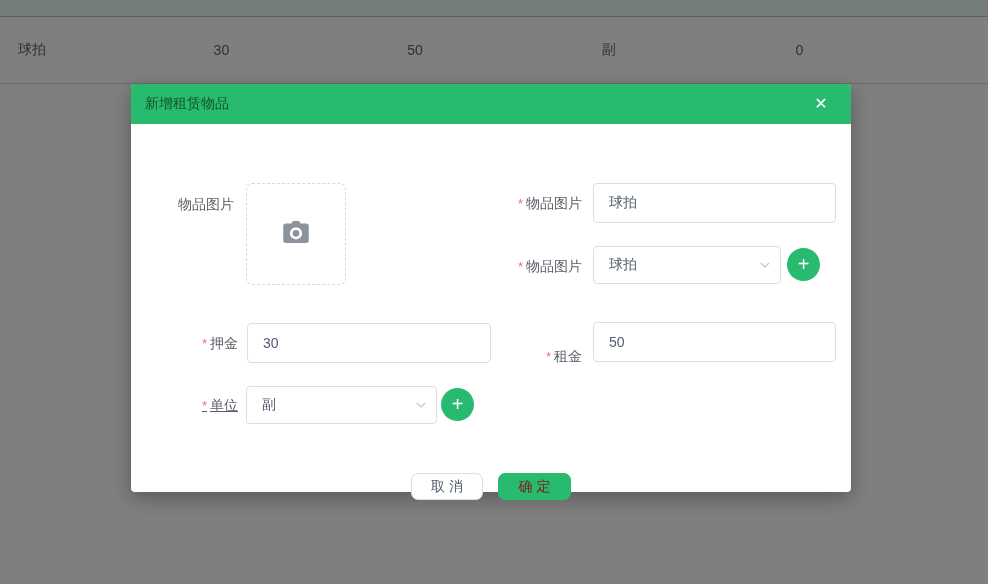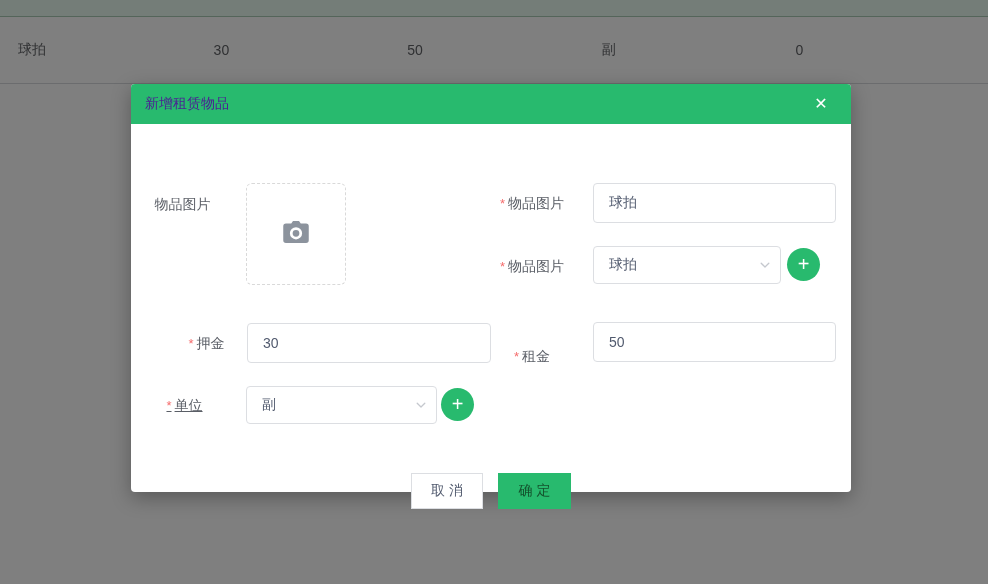--- a/index.html
+++ b/index.html
@@ -20,29 +20,29 @@
 
   
   .overlay { position:absolute; inset:0; background:rgba(0,0,0,0.5); z-index:10; }
 
   
   .modal { position:absolute; left:131px; top:84px; width:720px; height:408px;
            background:#fff; border-radius:4px; box-shadow:0 6px 20px rgba(0,0,0,.3);
            z-index:20; }
   .modal-header { position:relative; height:40px; background:#28ba6e;
                   border-radius:4px 4px 0 0; display:flex; align-items:center; }
-  .modal-title { color:#4c1d95; font-size:14px; padding-left:14px; }
+  .modal-title { color:#14532d; font-size:14px; padding-left:14px; }
   .modal-close { position:absolute; right:12px; top:0; width:36px; height:40px;
                  display:flex; align-items:center; justify-content:center;
                  color:#fff; font-size:16px; cursor:pointer; background:none;
                  border:none; line-height:1; }
   .modal-body { position:relative; height:368px; }
 
   .lbl { position:absolute; height:20px; line-height:20px; font-size:14px;
-         color:#5a5e66; text-align:center; white-space:nowrap; }
+         color:#5a5e66; text-align:right; white-space:nowrap; }
   .req { color:#f56c6c; margin-right:3px; font-size:13px; }
 
   .upload-box { position:absolute; left:115px; top:59px; width:100px; height:102px;
                 border:1px dashed #d9d9d9; border-radius:6px; background:#fff;
                 display:flex; align-items:center; justify-content:center; cursor:pointer; }
 
   .inp { position:absolute; height:40px; border:1px solid #dcdee2; border-radius:4px;
          font-size:14px; color:#515a6e; padding:0 15px; background:#fff; outline:none;
          font-family:"Liberation Sans","DejaVu Sans",sans-serif; }
 
@@ -50,27 +50,27 @@
          background:#fff; display:flex; align-items:center; padding-left:15px;
          font-size:14px; color:#515a6e; cursor:pointer; }
   .sel .chev { position:absolute; right:8px; top:50%; transform:translateY(-50%);
                display:flex; }
 
   .plus-btn { position:absolute; width:33px; height:33px; border-radius:50%;
               background:#28ba6e; border:none; color:#fff; font-size:20px;
               font-weight:300; line-height:31px; text-align:center; cursor:pointer;
               padding:0; }
 
-  .btn { position:absolute; height:36px; border-radius:0; font-size:14px;
+  .btn { position:absolute; height:27px; border-radius:7px; font-size:14px;
          cursor:pointer; white-space:nowrap;
          font-family:"Liberation Sans","DejaVu Sans",sans-serif; }
   .btn-cancel { left:280px; top:349px; width:72px; background:#fff;
                 border:1px solid #dcdee2; color:#515a6e; }
   .btn-confirm { left:367px; top:349px; width:73px; background:#28ba6e;
-                 border:1px solid #28ba6e; color:#14532d; }
+                 border:1px solid #28ba6e; color:#7f1d1d; }
 </style>
 </head>
 <body>
 
 <div class="page">
 
   <div class="topbar"></div>
 
   <div class="table-row">
     <div class="cell c0">球拍</div>

